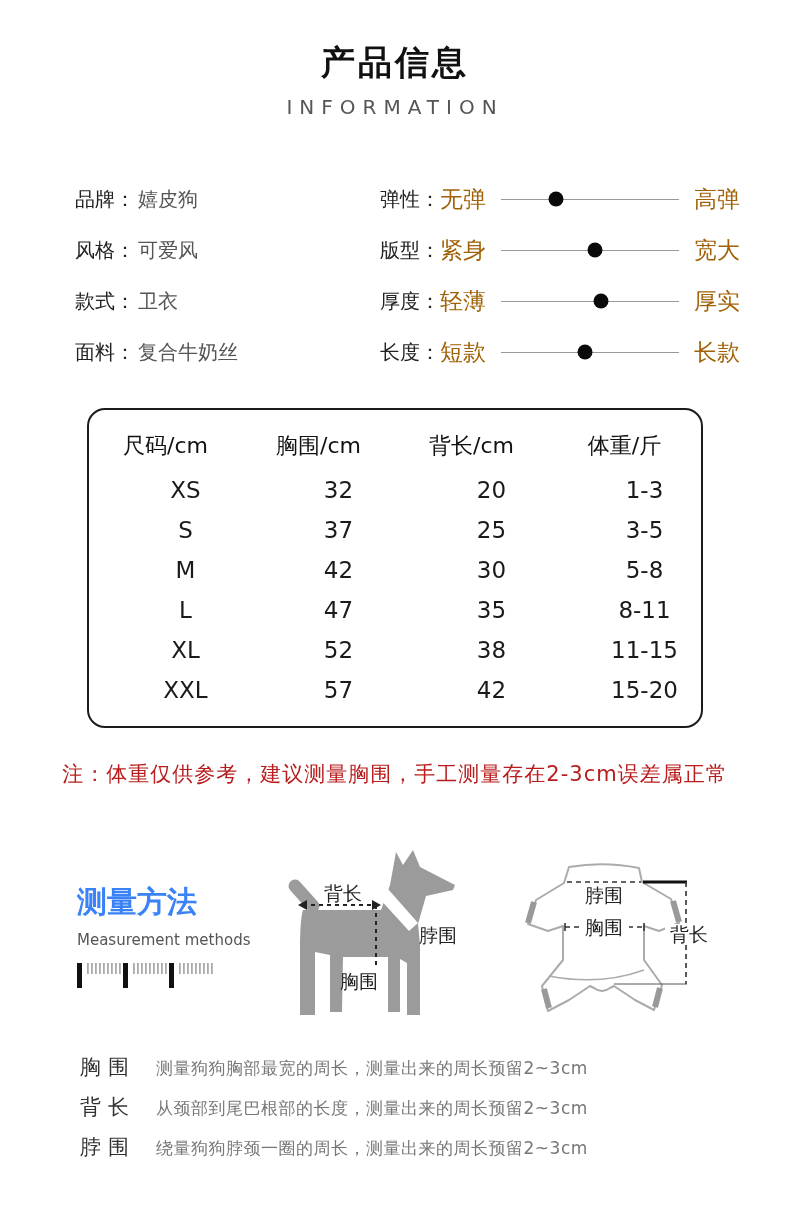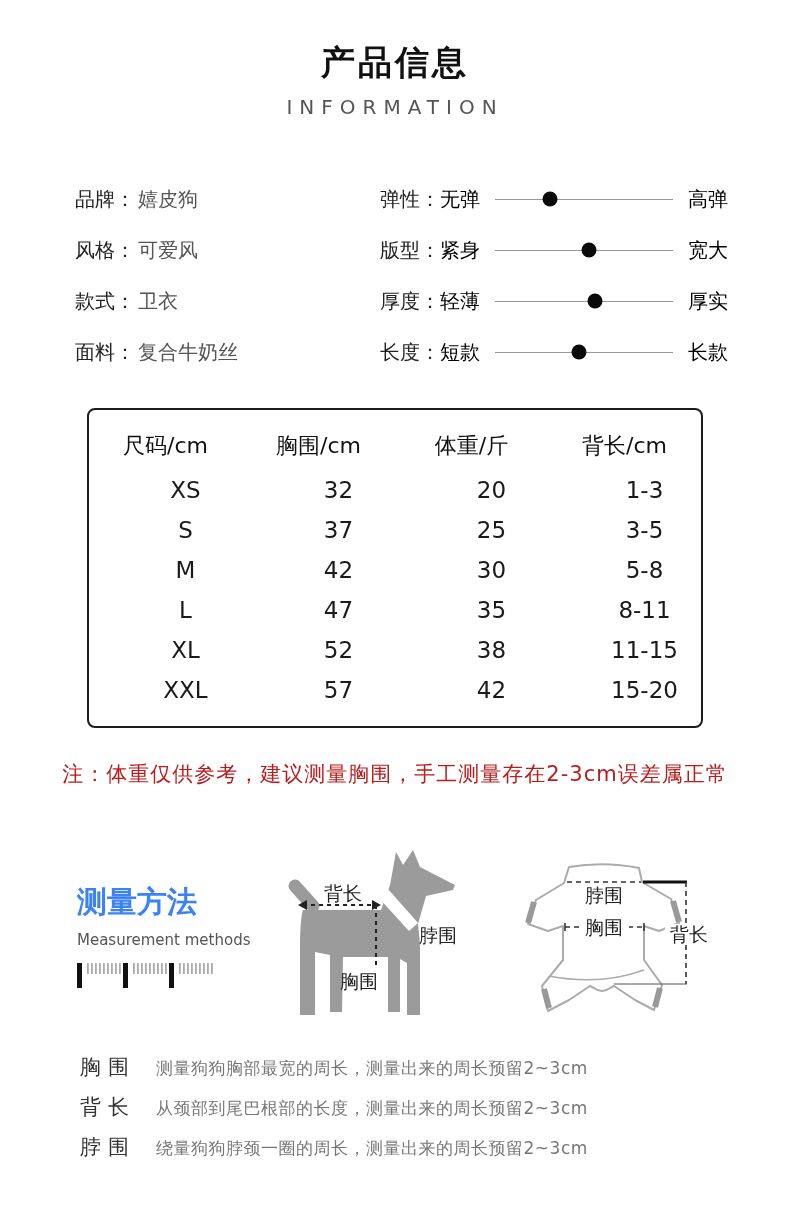--- a/index.html
+++ b/index.html
@@ -19,35 +19,35 @@
   
   .attrs { display:flex; margin-top:68px; padding-left:75px; }
   .attr-col { width:305px; display:flex; flex-direction:column; gap:27px; }
   .attr-row { height:24px; font-size:20px; display:flex; align-items:center; }
   .attr-label { color:#222; }
   .attr-value { color:#555; margin-left:3px; }
 
   .slider-col { flex:1; display:flex; flex-direction:column; gap:27px; }
   .slider-row { height:24px; display:flex; align-items:center; font-size:20px; }
   .slider-label { color:#222; }
-  .slider-min, .slider-max { font-size:20px; color:#000000; }
+  .slider-min, .slider-max { font-size:23px; color:#a16207; }
   .slider-track {
     position:relative; width:178px; height:1px;
     background:#999; margin:0 15px;
   }
   .slider-dot {
     position:absolute; top:50%; width:15px; height:15px;
     background:#0a0a0a; border-radius:50%;
     transform:translate(-50%,-50%);
   }
 
   
   .size-table {
     width:616px; margin:44px auto 0;
-    border:2px solid #1c1c1c; border-radius:8px;
+    border:2px solid #1c1c1c; border-radius:18px;
     padding:12px 0 16px;
   }
   .t-row { display:grid; grid-template-columns:repeat(4,1fr); text-align:center; }
   .t-head .t-cell { font-size:22px; height:48px; line-height:48px; color:#111; }
   .t-body .t-cell { font-size:23px; height:40px; line-height:40px; color:#1a1a1a;padding-left:40px; }
 
   
   .note {
     margin-top:32px; text-align:center;
     font-size:21px; letter-spacing:1px; color:#b91c1c;
@@ -135,22 +135,22 @@
           </div>
           <span class="slider-max">长款</span>
         </div>
       </div>
   </section>
 
   <section class="size-table">
     <div class="t-row t-head">
         <div class="t-cell">尺码/cm</div>
         <div class="t-cell">胸围/cm</div>
+        <div class="t-cell">背长/cm</div>
         <div class="t-cell">体重/斤</div>
-        <div class="t-cell">背长/cm</div>
       </div>
     <div class="t-body">
         <div class="t-row">
           <div class="t-cell">XS</div>
           <div class="t-cell">32</div>
           <div class="t-cell">20</div>
           <div class="t-cell">1-3</div>
         </div>
         <div class="t-row">
           <div class="t-cell">S</div>

